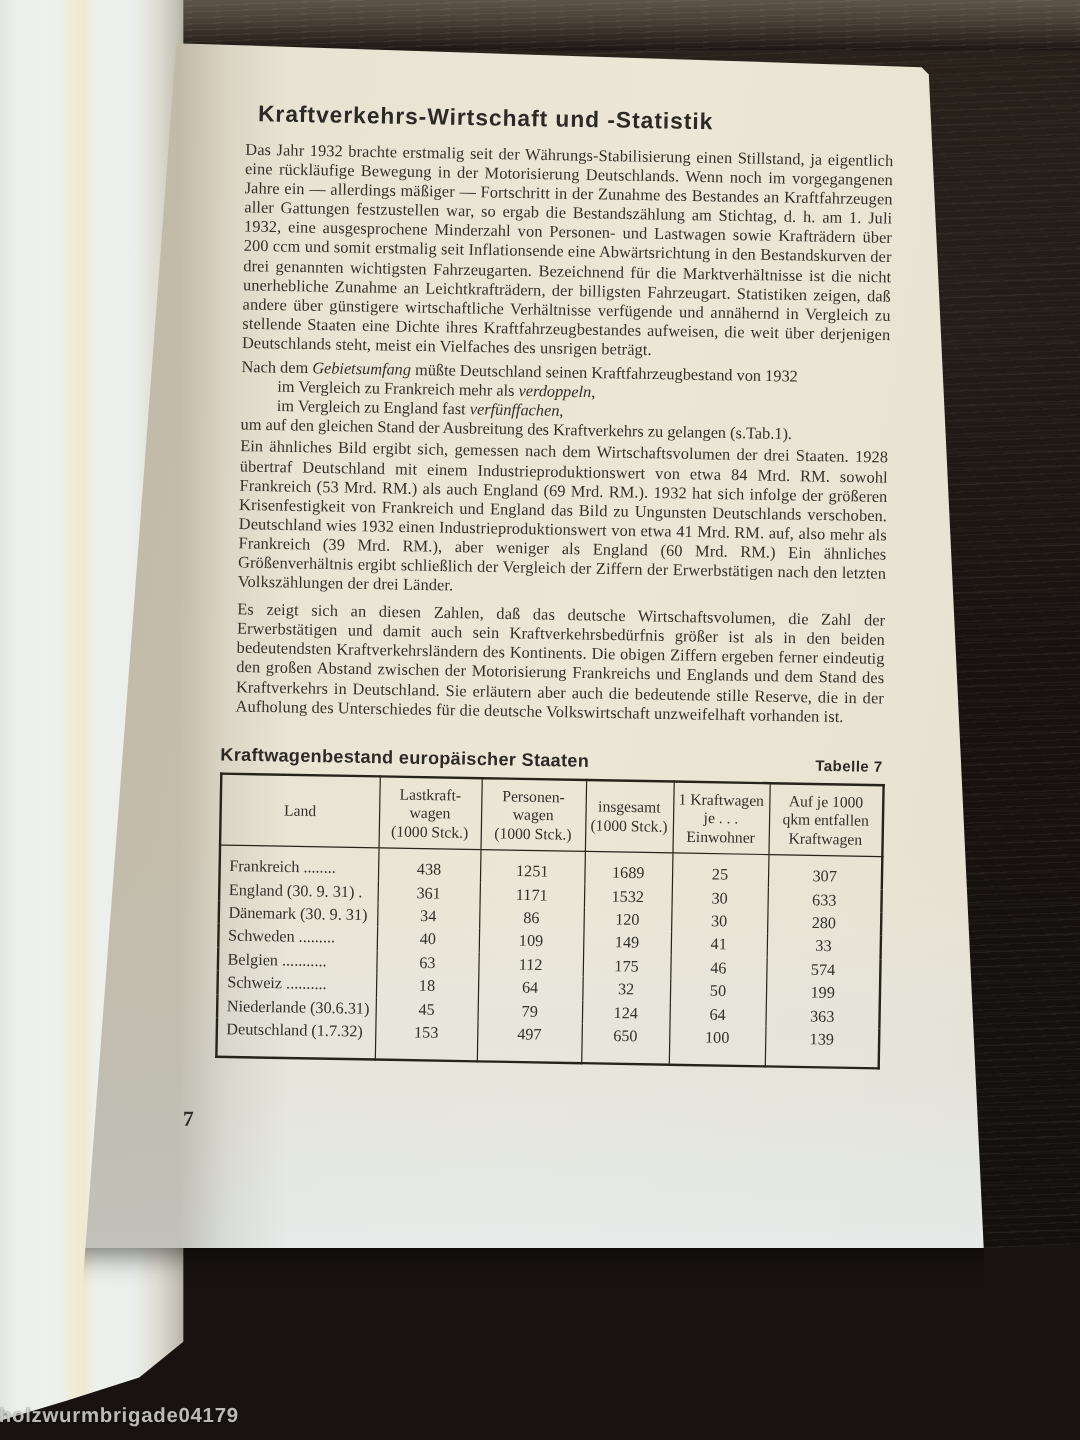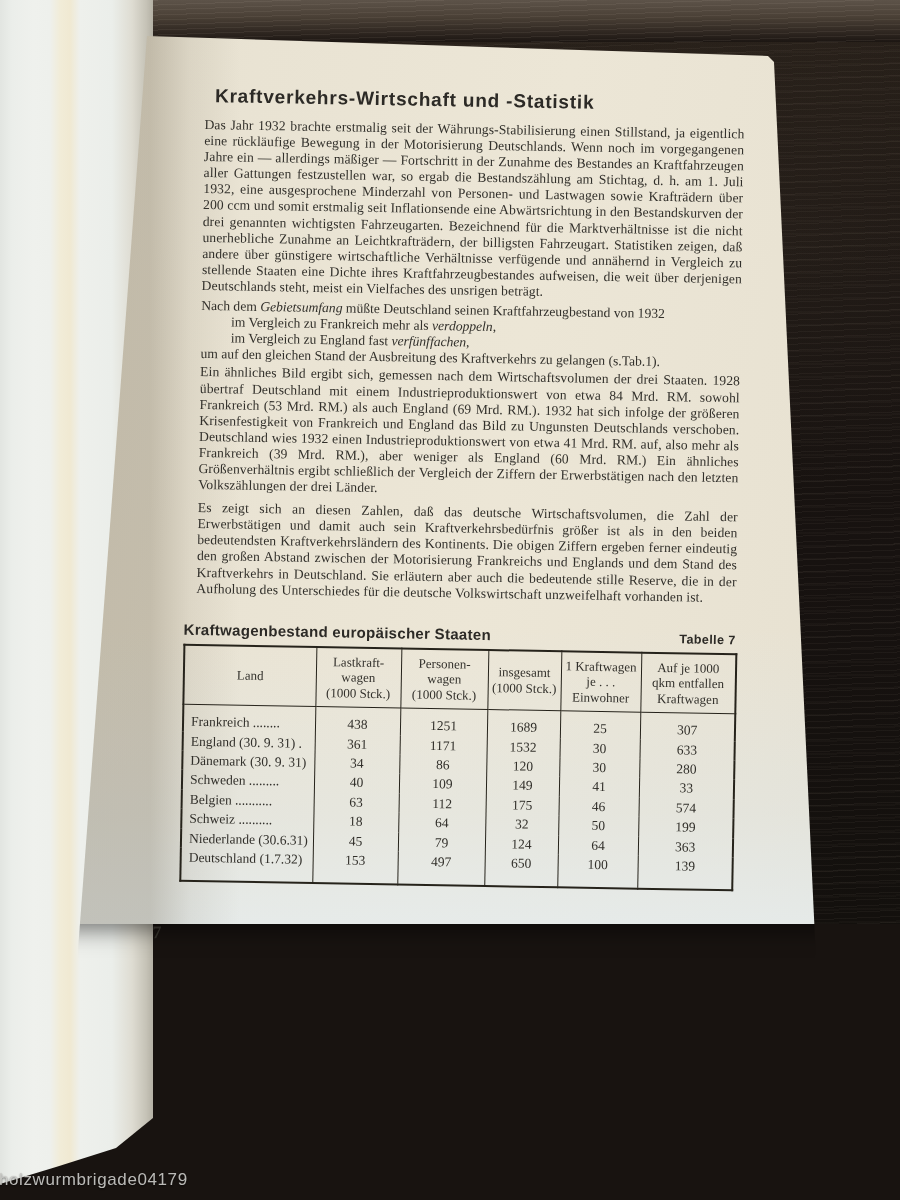--- a/index.html
+++ b/index.html
@@ -1,19 +1,19 @@
 <!DOCTYPE html>
 <html><head>
 <meta charset="utf-8">
 <style>
   html,body { margin:0; padding:0; }
   body { width:900px; height:1200px; overflow:hidden; background:#181310;
          font-family:"Liberation Serif","DejaVu Serif",serif; }
 
-  .scene { position:relative; width:900px; height:924px; background:#1a1512; }
+  .scene { position:relative; width:900px; height:1040px; background:#1a1512; }
 
   
   .wood { position:absolute; inset:0;
     background:
       linear-gradient(165deg, rgba(95,80,64,.14), rgba(0,0,0,0) 45%),
       radial-gradient(70% 40% at 85% 25%, rgba(120,105,90,.10), rgba(0,0,0,0) 70%),
       repeating-linear-gradient(177.5deg, rgba(200,185,168,.055) 0 1px, rgba(0,0,0,0) 1px 6px),
       repeating-linear-gradient(179deg, rgba(130,118,104,.05) 0 2px, rgba(0,0,0,0) 2px 13px),
       linear-gradient(180deg, #241d17 0%, #1b1511 20%, #171210 60%, #13100d 100%);
   }
@@ -79,21 +79,21 @@
     padding:6px 2px; white-space:pre-line; }
   table.stat td { font-size:13.5px; line-height:19.4px; text-align:center; padding:0 3px; }
   table.stat td.land { text-align:left; padding-left:7px; white-space:nowrap; overflow:hidden; }
   table.stat tbody tr:first-child td { padding-top:7px; }
   table.stat tbody tr:last-child td { padding-bottom:13px; }
 
   .page-number { position:absolute; left:18px; top:884px; font-size:18px; font-weight:700;
     color:#2e2c27; }
 
   .watermark { position:absolute; left:-1px; top:1170px; z-index:5;
-    font-family:"Liberation Sans","DejaVu Sans",sans-serif; font-weight:400;
+    font-family:"Liberation Sans","DejaVu Sans",sans-serif; font-weight:700;
     font-size:17px; letter-spacing:.6px; color:#c9c9c6; opacity:.92;
     text-shadow:0 1px 2px rgba(0,0,0,.65); }
 </style>
 </head>
 <body>
 
 <div class="scene">
   <div class="wood"></div>
   <div class="wood-top"></div>
 

